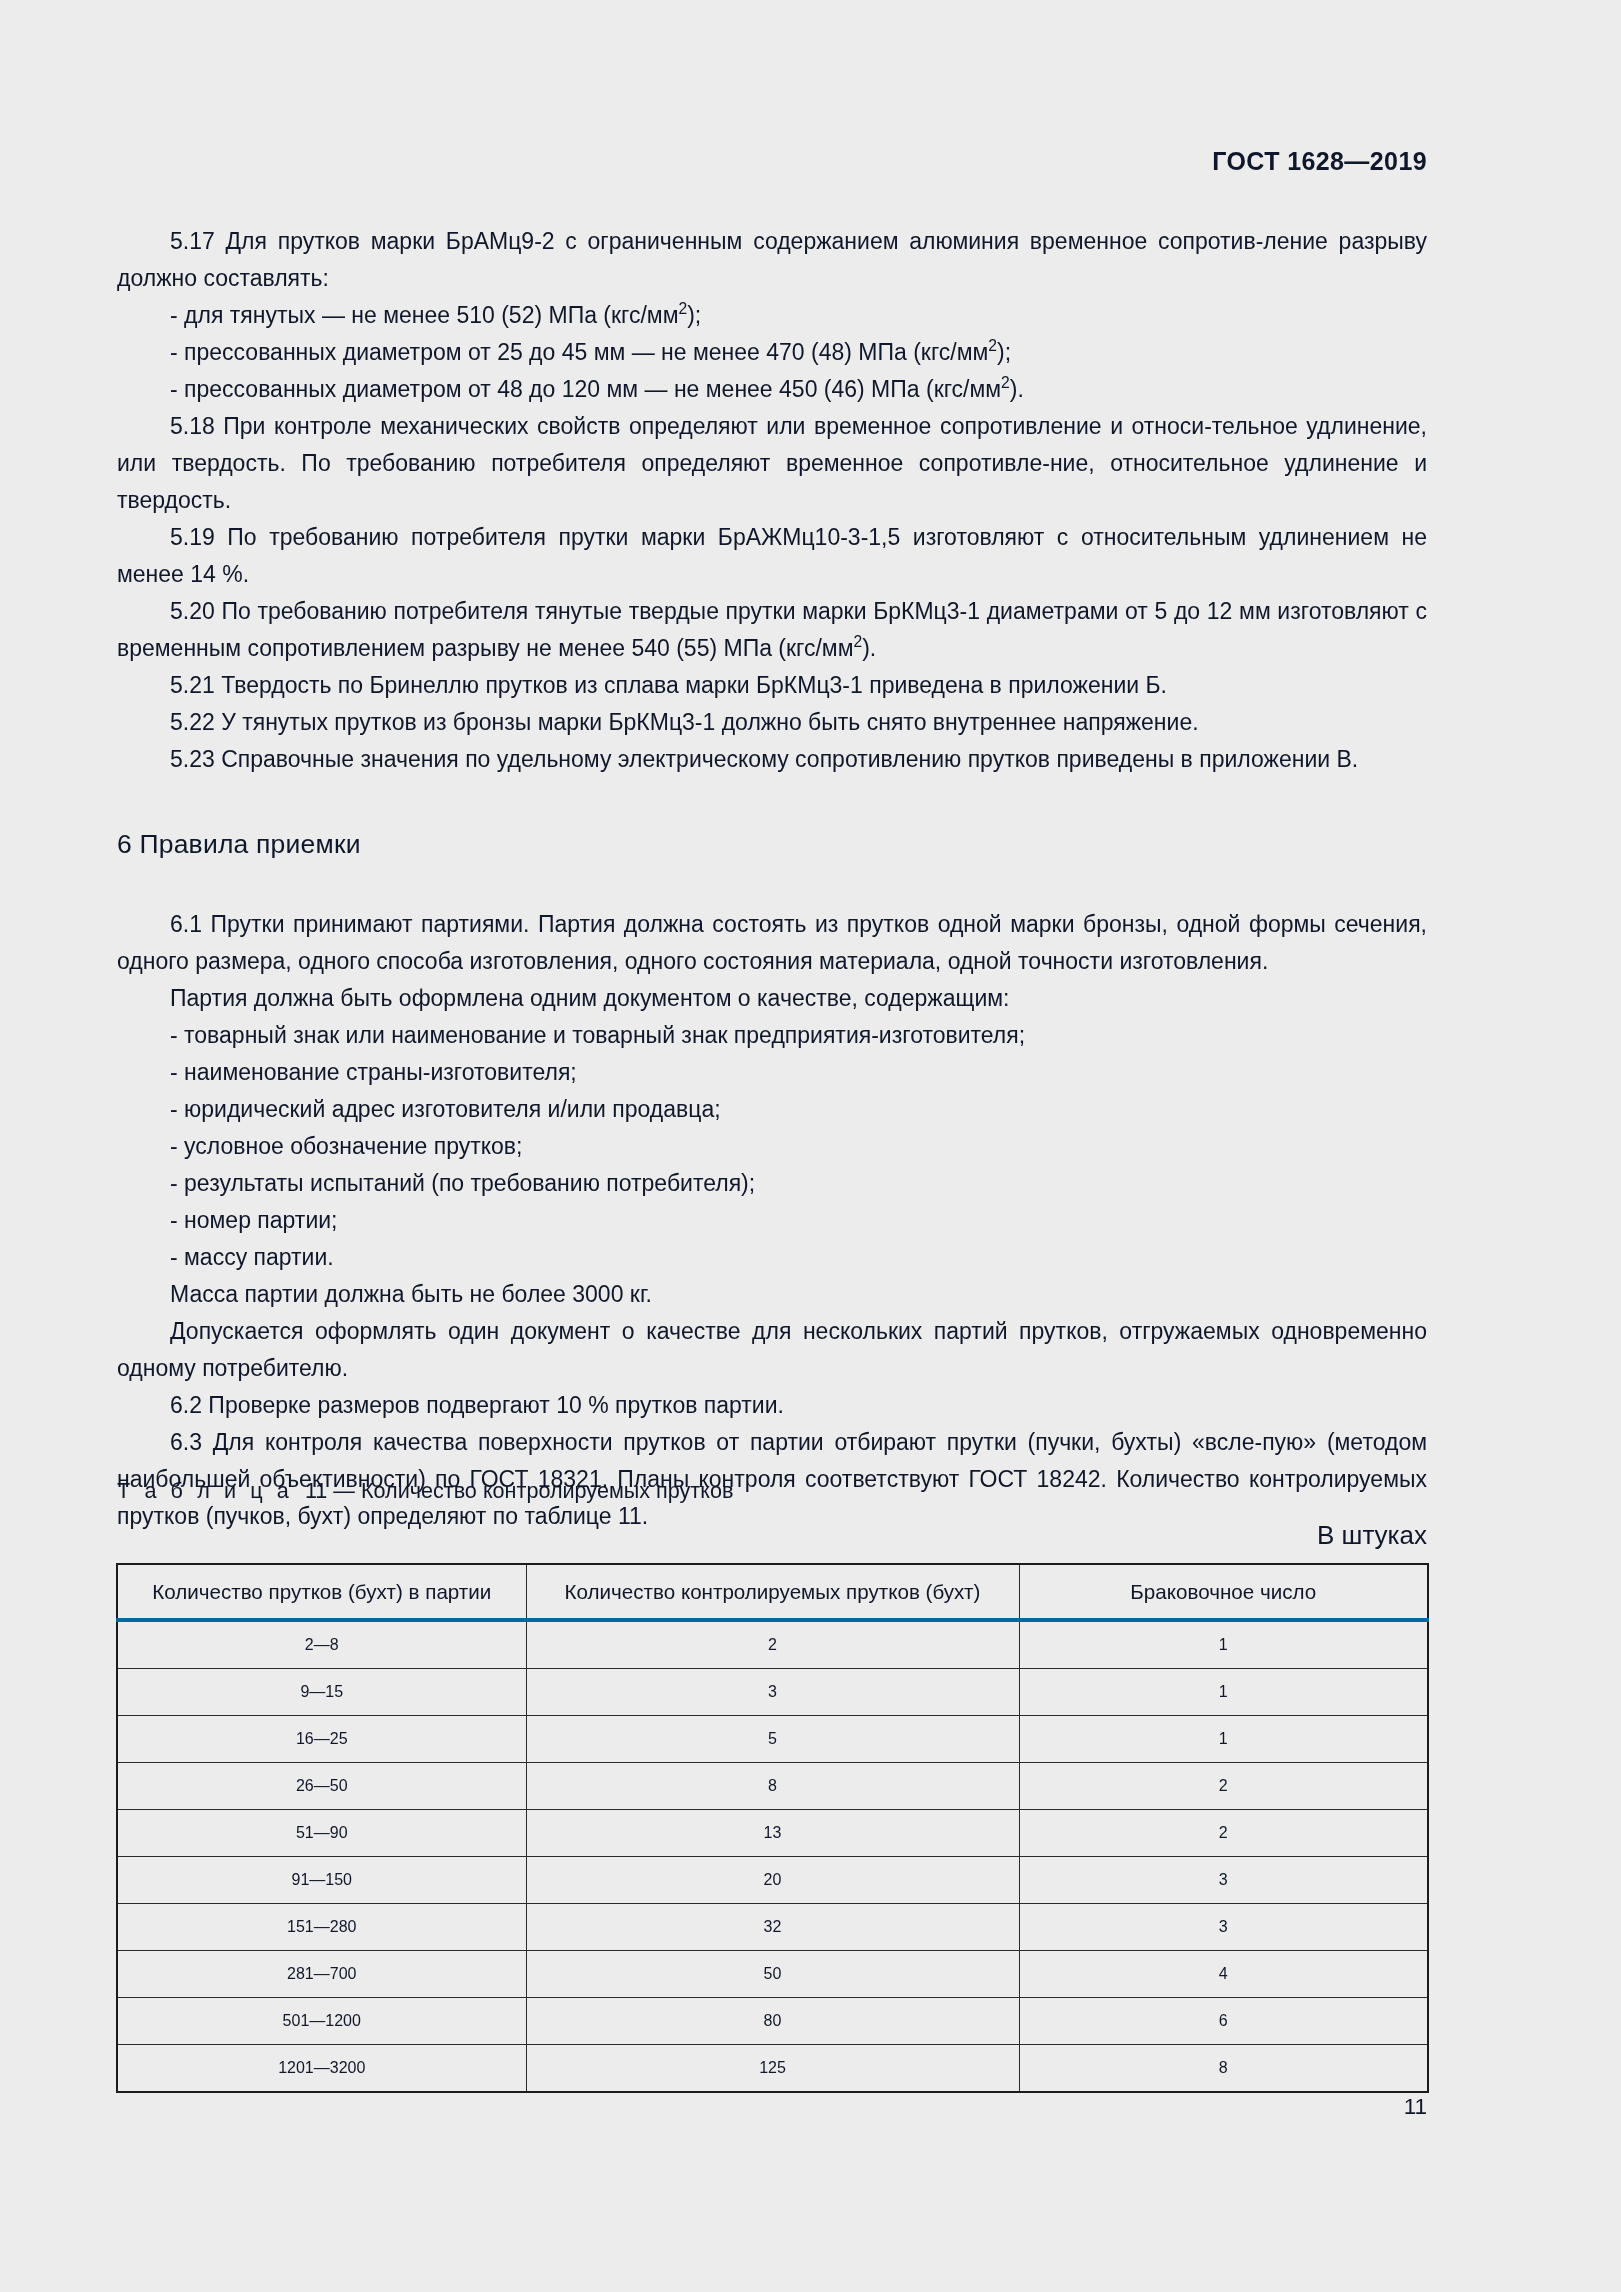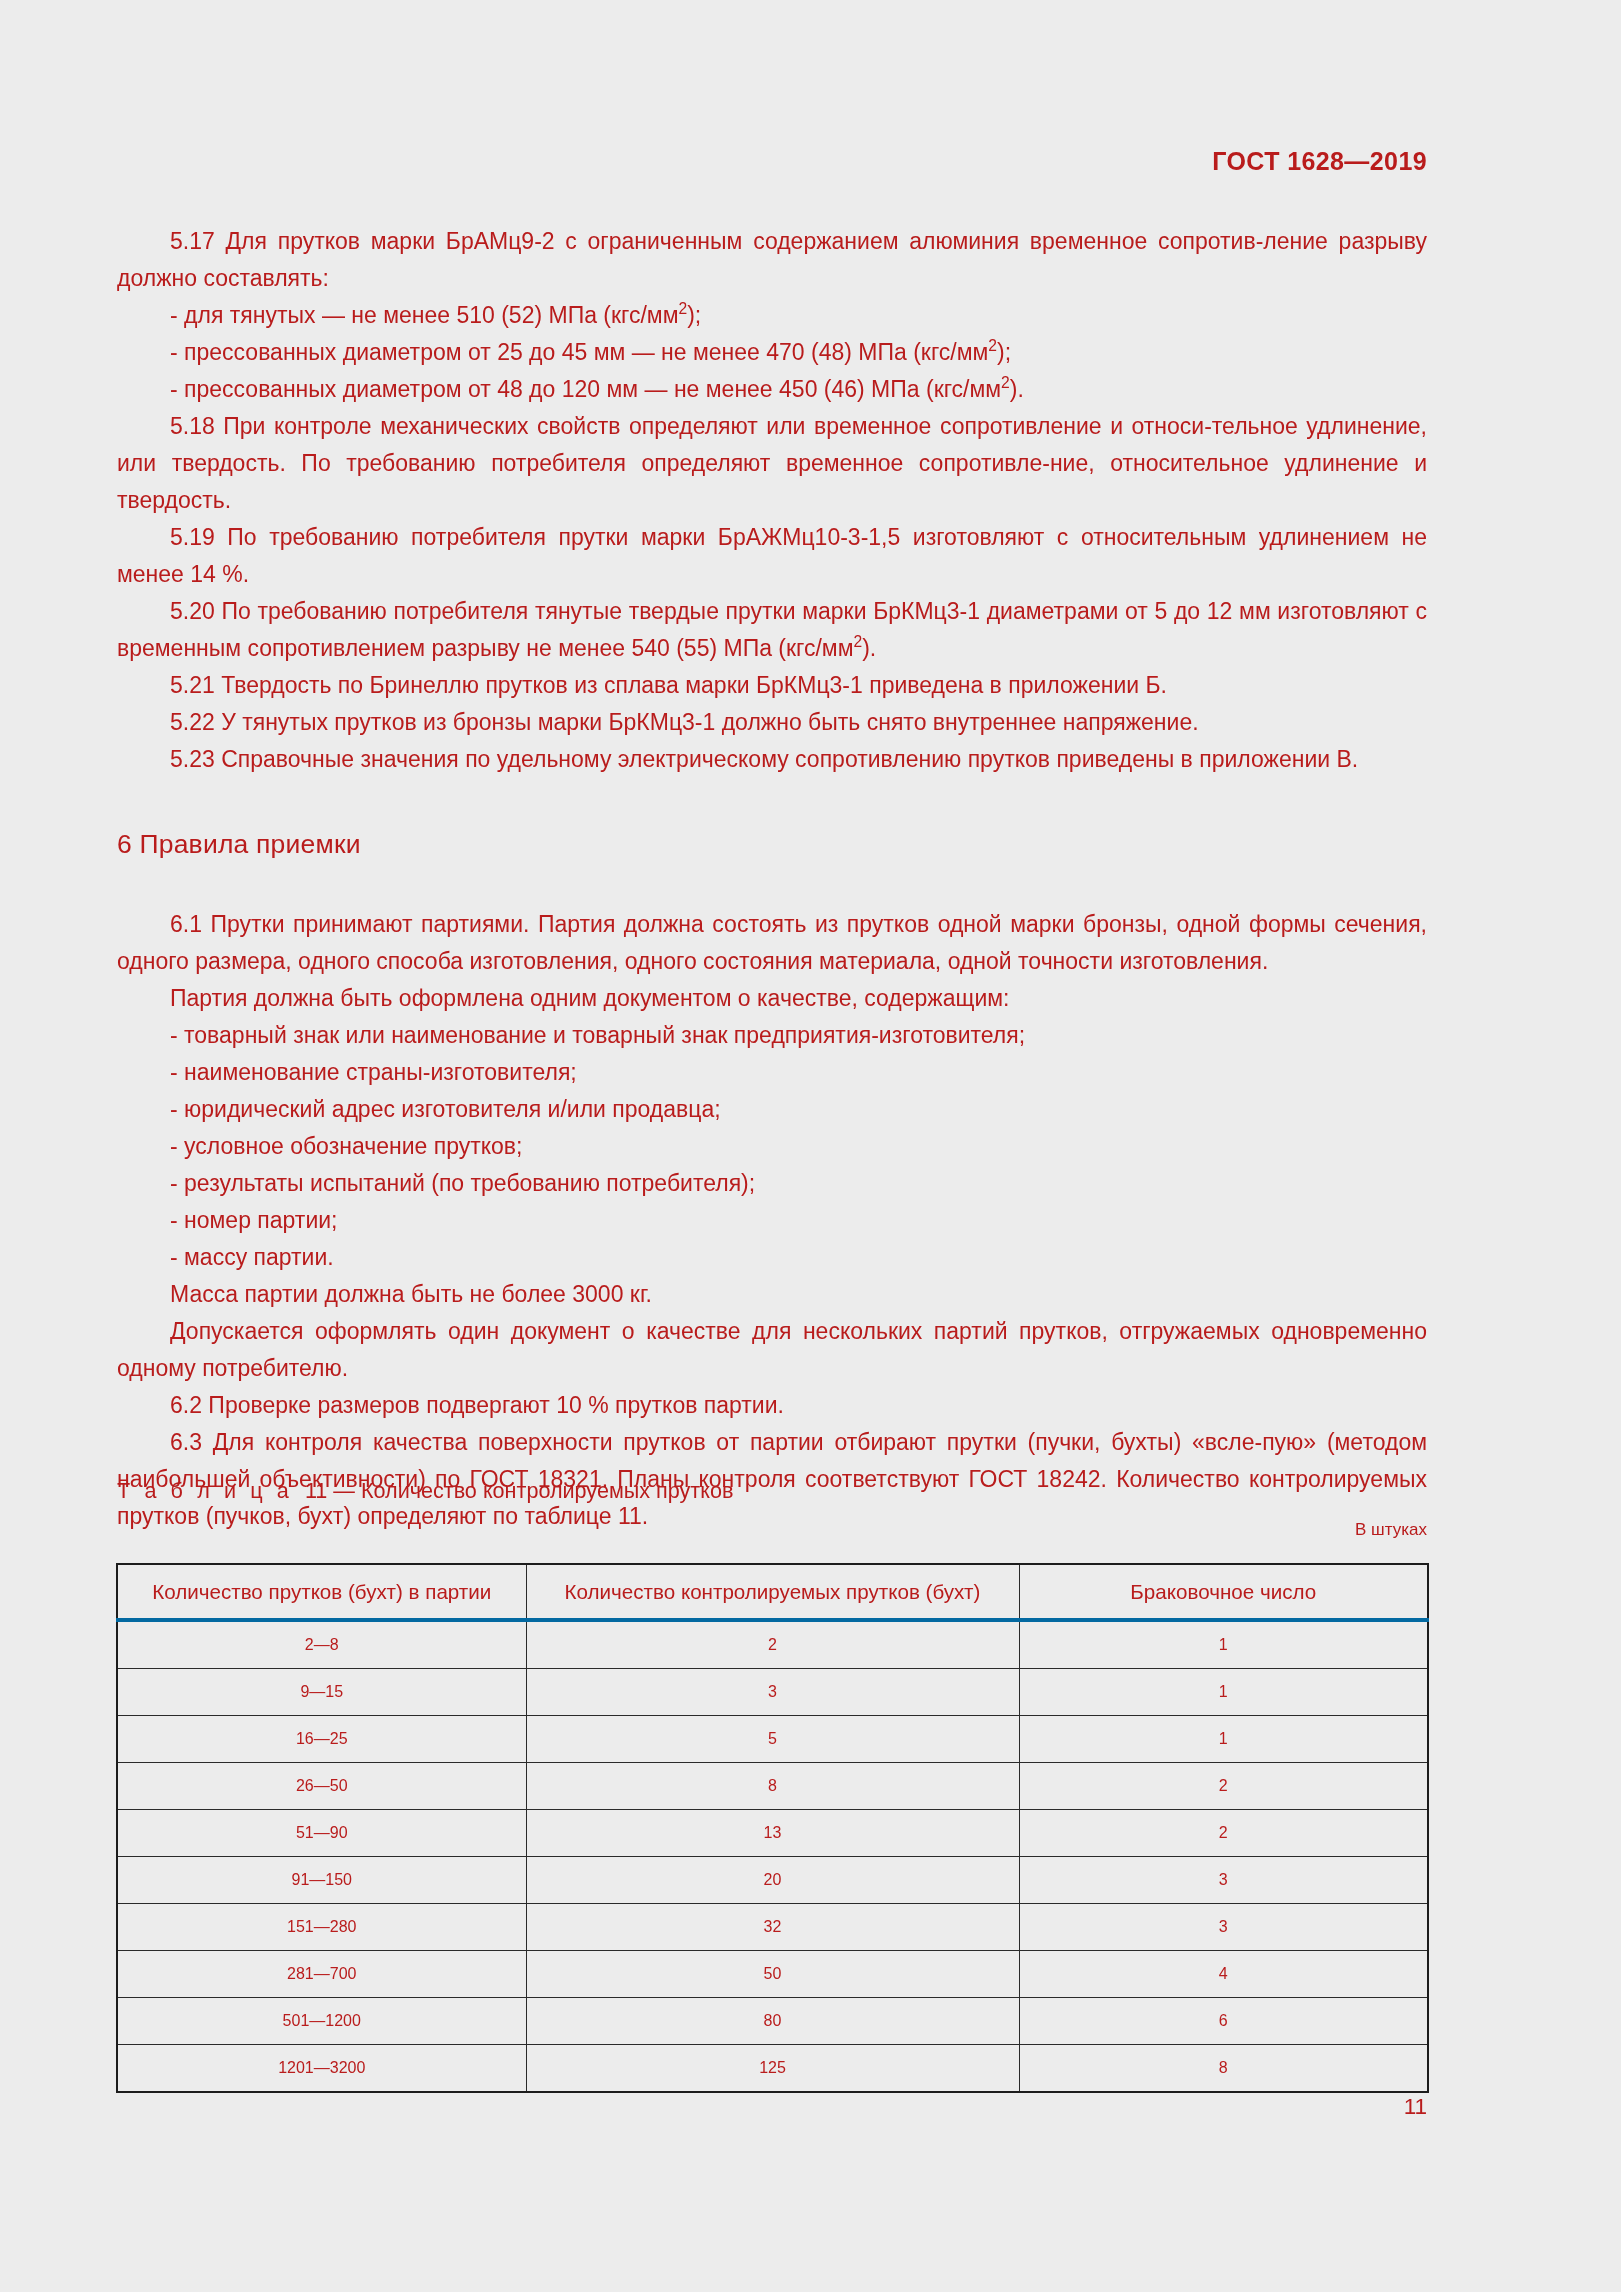--- a/index.html
+++ b/index.html
@@ -8,21 +8,21 @@
     padding: 0;
     background: #ececec;
   }
   .page {
     position: relative;
     width: 1621px;
     height: 2293px;
     background: #ececec;
     margin: 0 auto;
     font-family: "Liberation Sans", sans-serif;
-    color: #b91c1c;
+    color: #0f172a;
     overflow: hidden;
     box-sizing: border-box;
   }
 
   
   .doc-header {
     position: absolute;
     top: 147px;
     right: 194px;
     font-size: 25px;
@@ -88,21 +88,21 @@
     white-space: nowrap;
   }
   .table-caption .tcap-word {
     letter-spacing: 4.1px;
     text-align: right;
   }
   .units-note {
     position: absolute;
     top: 1520px;
     right: 194px;
-    font-size: 17px;
+    font-size: 26px;
     white-space: nowrap;
   }
 
   table.data-table {
     position: absolute;
     top: 1563px;
     left: 116px;
     width: 1310px;
     border-collapse: collapse;
     table-layout: fixed;

